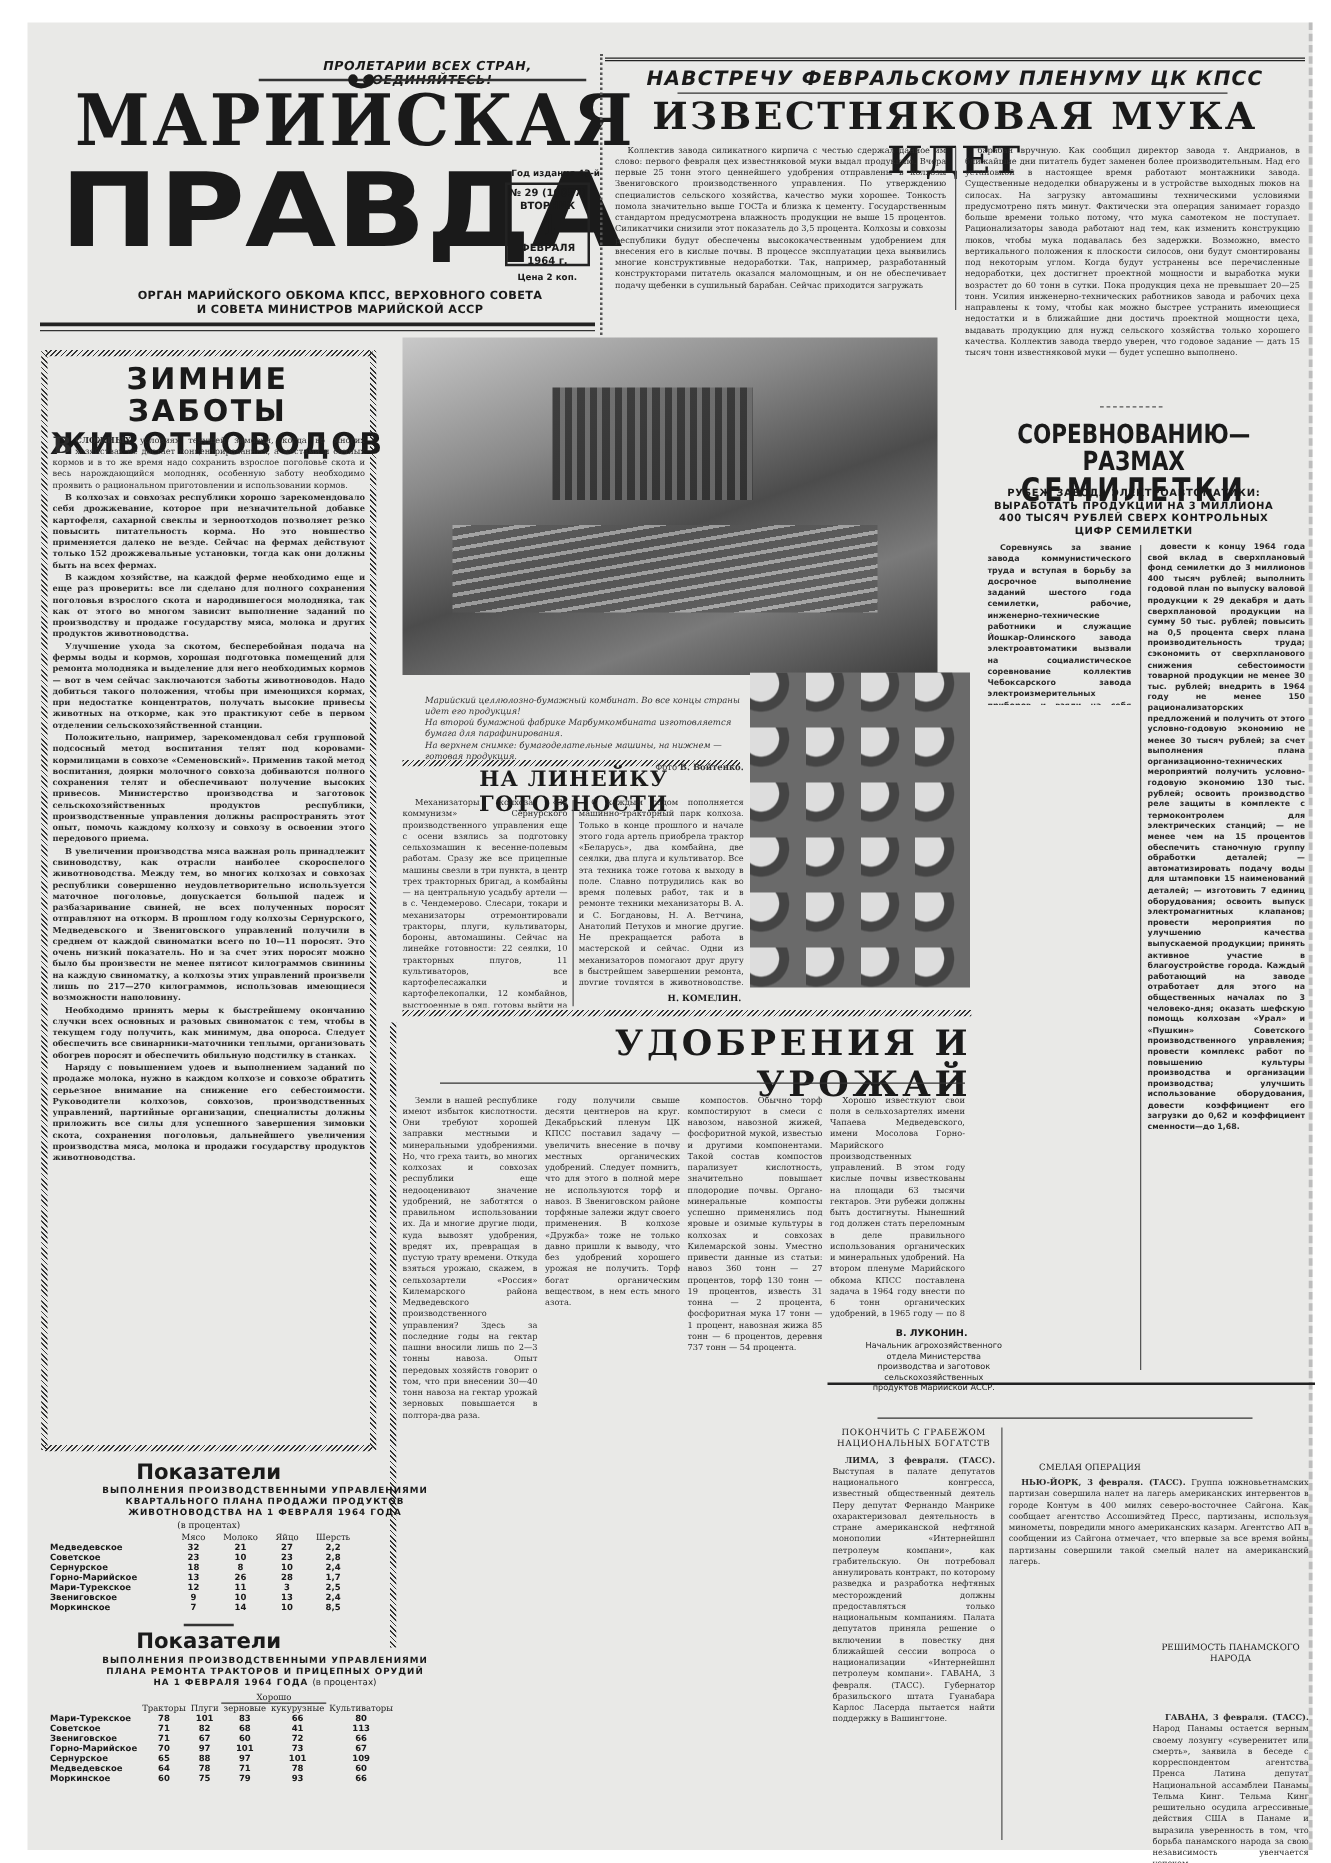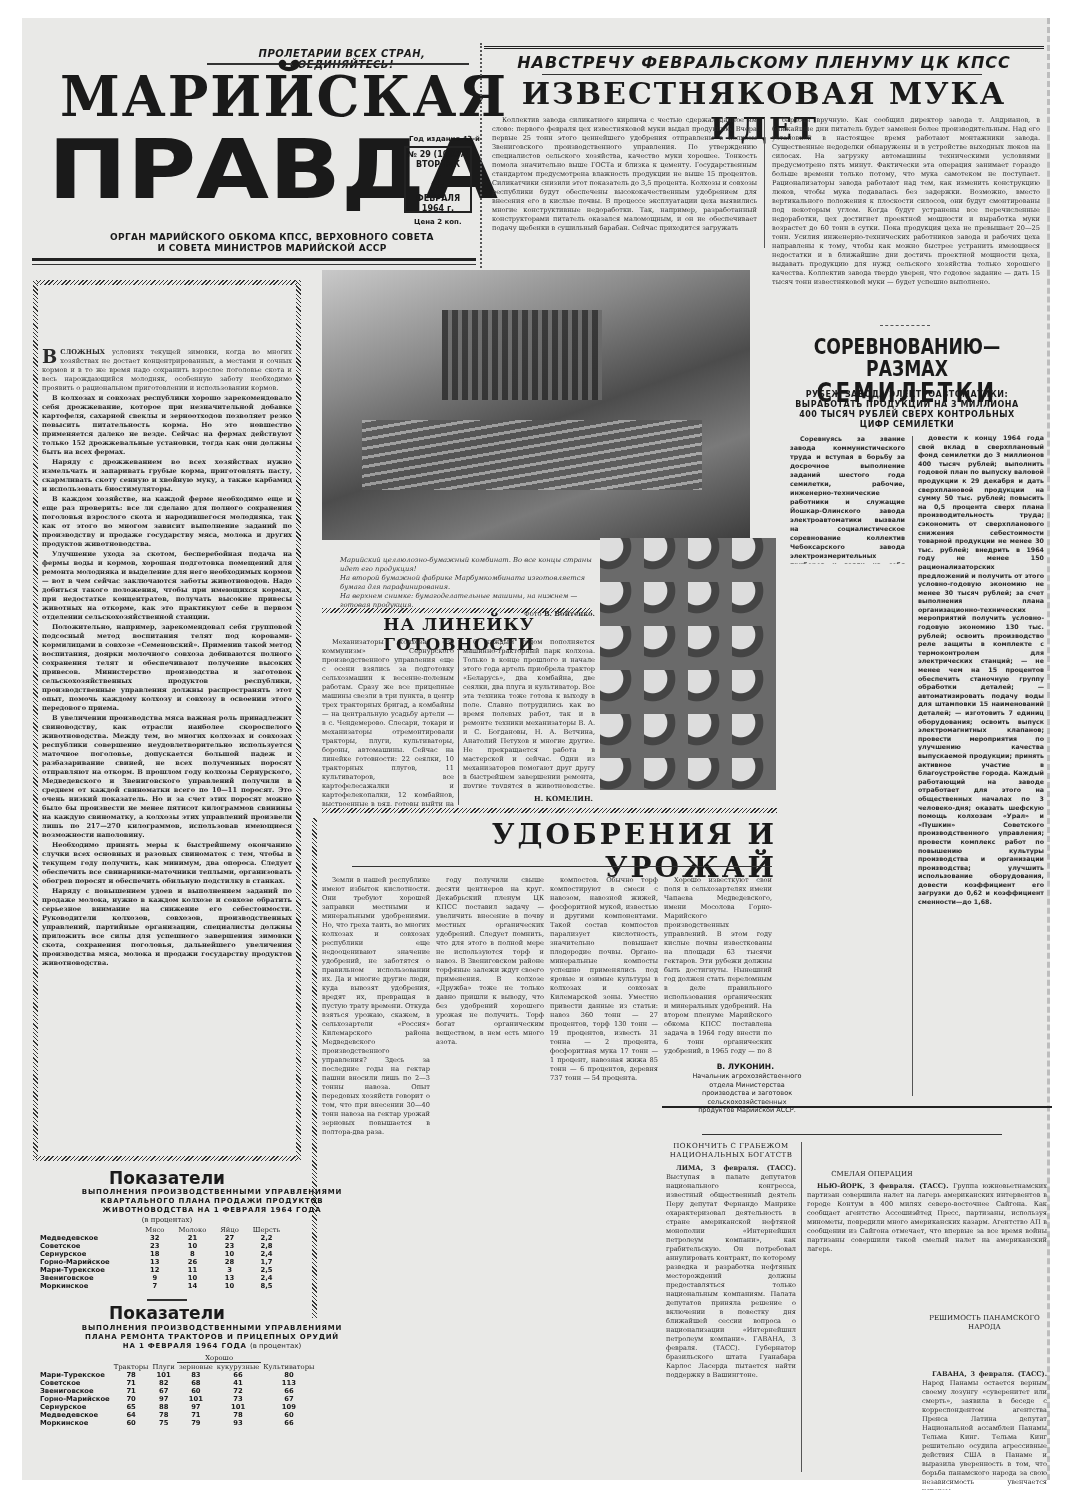--- a/index.html
+++ b/index.html
@@ -83,24 +83,27 @@
     </div>
   <div class="vr" style="left:742px;top:100px;height:130px;"></div>
   <div class="abs txt" style="left:750px;top:98px;width:268px;height:210px;">
       <p>барабан вручную. Как сообщил директор завода т. Андрианов, в ближайшие дни питатель будет заменен более производительным. Над его установкой в настоящее время работают монтажники завода. Существенные недоделки обнаружены и в устройстве выходных люков на силосах. На загрузку автомашины техническими условиями предусмотрено пять минут. Фактически эта операция занимает гораздо больше времени только потому, что мука самотеком не поступает. Рационализаторы завода работают над тем, как изменить конструкцию люков, чтобы мука подавалась без задержки. Возможно, вместо вертикального положения к плоскости силосов, они будут смонтированы под некоторым углом. Когда будут устранены все перечисленные недоработки, цех достигнет проектной мощности и выработка муки возрастет до 60 тонн в сутки. Пока продукция цеха не превышает 20—25 тонн. Усилия инженерно-технических работников завода и рабочих цеха направлены к тому, чтобы как можно быстрее устранить имеющиеся недостатки и в ближайшие дни достичь проектной мощности цеха, выдавать продукцию для нужд сельского хозяйства только хорошего качества. Коллектив завода твердо уверен, что годовое задание — дать 15 тысяч тонн известняковой муки — будет успешно выполнено.</p>
     </div>
 
   <div class="wavy" style="left:14px;top:262px;width:262px;"></div>
   <div class="wavy-v" style="left:11px;top:262px;height:880px;"></div>
   <div class="wavy-v" style="left:274px;top:262px;height:880px;"></div>
   <div class="wavy" style="left:14px;top:1138px;width:262px;"></div>
+  <div class="abs h-sans" style="left:18px;top:272px;width:252px;font-size:24px;line-height:26px;letter-spacing:2px;">
+    <div>ЗИМНИЕ ЗАБОТЫ</div>
+    <div>ЖИВОТНОВОДОВ</div>
+  </div>
   <div class="abs txt" style="left:20px;top:330px;width:250px;height:805px;">
     <p style="text-indent:0"><span class="bold" style="font-size:18px;float:left;line-height:18px;margin-right:3px;">В</span><span class="bold">СЛОЖНЫХ</span> <span>условиях текущей зимовки, когда во многих хозяйствах не достает концентрированных, а местами и сочных кормов и в то же время надо сохранить взрослое поголовье скота и весь нарождающийся молодняк, особенную заботу необходимо проявить о рациональном приготовлении и использовании кормов.</span></p>
     <p class="bold">В колхозах и совхозах республики хорошо зарекомендовало себя дрожжевание, которое при незначительной добавке картофеля, сахарной свеклы и зерноотходов позволяет резко повысить питательность корма. Но это новшество применяется далеко не везде. Сейчас на фермах действуют только 152 дрожжевальные установки, тогда как они должны быть на всех фермах.</p>
-    <p class="bold">Наряду с дрожжеванием во всех хозяйствах нужно измельчать и запаривать грубые корма, приготовлять пасту, скармливать скоту сенную и хвойную муку, а также карбамид и использовать биостимуляторы.</p>
     <p class="bold">В каждом хозяйстве, на каждой ферме необходимо еще и еще раз проверить: все ли сделано для полного сохранения поголовья взрослого скота и народившегося молодняка, так как от этого во многом зависит выполнение заданий по производству и продаже государству мяса, молока и других продуктов животноводства.</p>
     <p class="bold">Улучшение ухода за скотом, бесперебойная подача на фермы воды и кормов, хорошая подготовка помещений для ремонта молодняка и выделение для него необходимых кормов — вот в чем сейчас заключаются заботы животноводов. Надо добиться такого положения, чтобы при имеющихся кормах, при недостатке концентратов, получать высокие привесы животных на откорме, как это практикуют себе в первом отделении сельскохозяйственной станции.</p>
     <p class="bold">Положительно, например, зарекомендовал себя групповой подсосный метод воспитания телят под коровами-кормилицами в совхозе «Семеновский». Применив такой метод воспитания, доярки молочного совхоза добиваются полного сохранения телят и обеспечивают получение высоких привесов. Министерство производства и заготовок сельскохозяйственных продуктов республики, производственные управления должны распространять этот опыт, помочь каждому колхозу и совхозу в освоении этого передового приема.</p>
     <p class="bold">В увеличении производства мяса важная роль принадлежит свиноводству, как отрасли наиболее скороспелого животноводства. Между тем, во многих колхозах и совхозах республики совершенно неудовлетворительно используется маточное поголовье, допускается большой падеж и разбазаривание свиней, не всех полученных поросят отправляют на откорм. В прошлом году колхозы Сернурского, Медведевского и Звениговского управлений получили в среднем от каждой свиноматки всего по 10—11 поросят. Это очень низкий показатель. Но и за счет этих поросят можно было бы произвести не менее пятисот килограммов свинины на каждую свиноматку, а колхозы этих управлений произвели лишь по 217—270 килограммов, использовав имеющиеся возможности наполовину.</p>
     <p class="bold">Необходимо принять меры к быстрейшему окончанию случки всех основных и разовых свиноматок с тем, чтобы в текущем году получить, как минимум, два опороса. Следует обеспечить все свинарники-маточники теплыми, организовать обогрев поросят и обеспечить обильную подстилку в станках.</p>
     <p class="bold">Наряду с повышением удоев и выполнением заданий по продаже молока, нужно в каждом колхозе и совхозе обратить серьезное внимание на снижение его себестоимости. Руководители колхозов, совхозов, производственных управлений, партийные организации, специалисты должны приложить все силы для успешного завершения зимовки скота, сохранения поголовья, дальнейшего увеличения производства мяса, молока и продажи государству продуктов животноводства.</p>
   </div>
 
   <div class="photo" style="left:300px;top:252px;width:428px;height:270px;background:linear-gradient(160deg,#c9c9c9 0%,#8a8a8a 30%,#4c4c4c 55%,#7a7a7a 75%,#3c3c3c 100%);">
     <div class="abs" style="left:120px;top:40px;width:160px;height:90px;background:repeating-linear-gradient(90deg,#2d2d2d 0 6px,#6a6a6a 6px 10px);opacity:.85;"></div>

